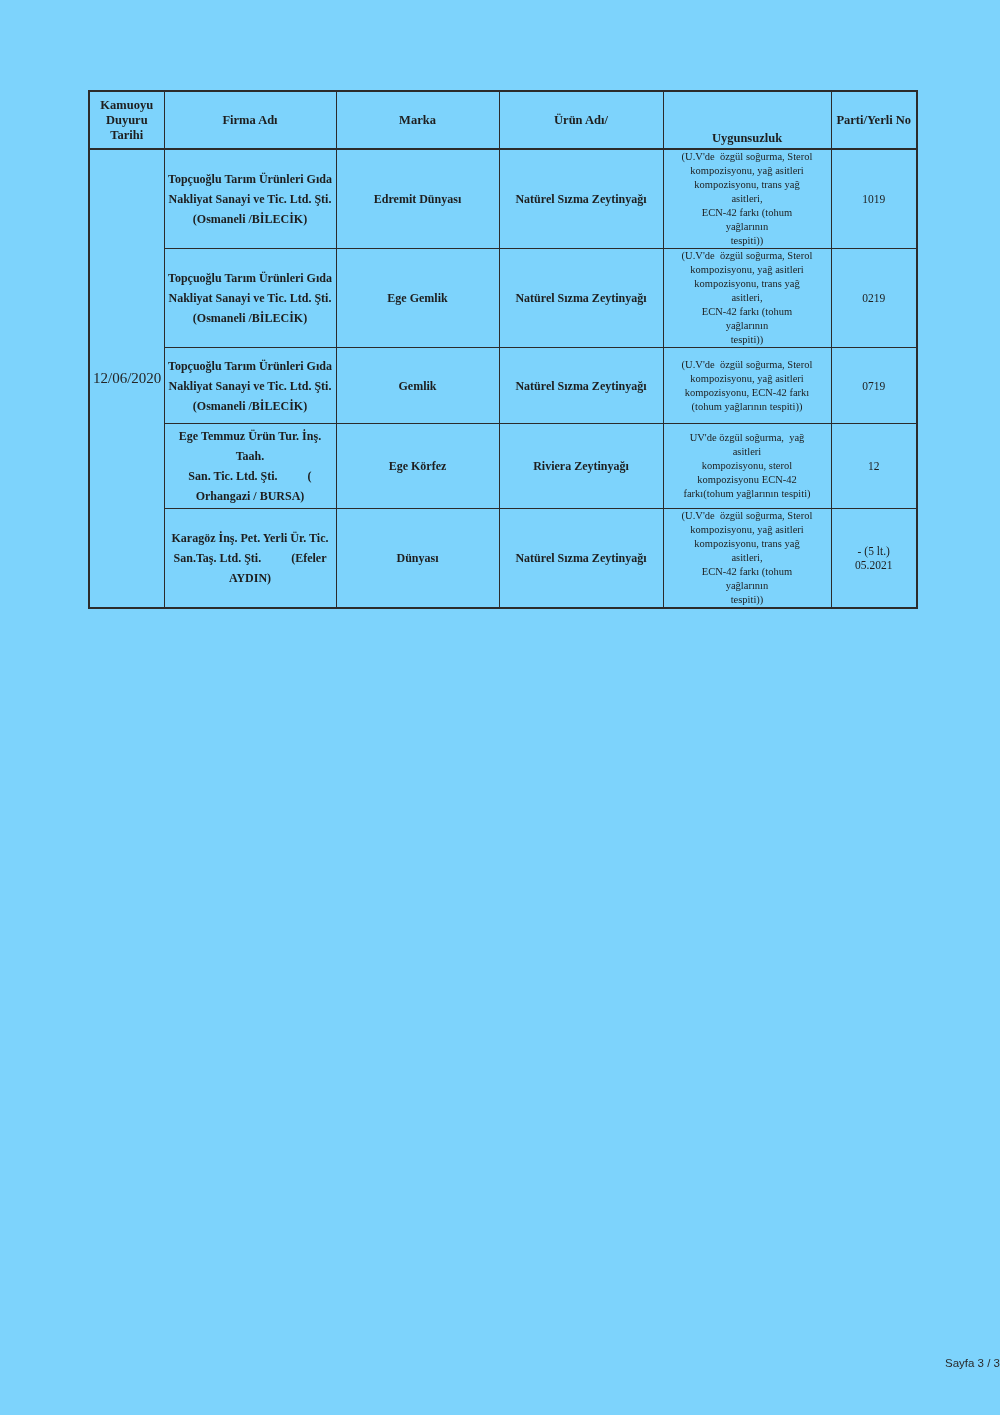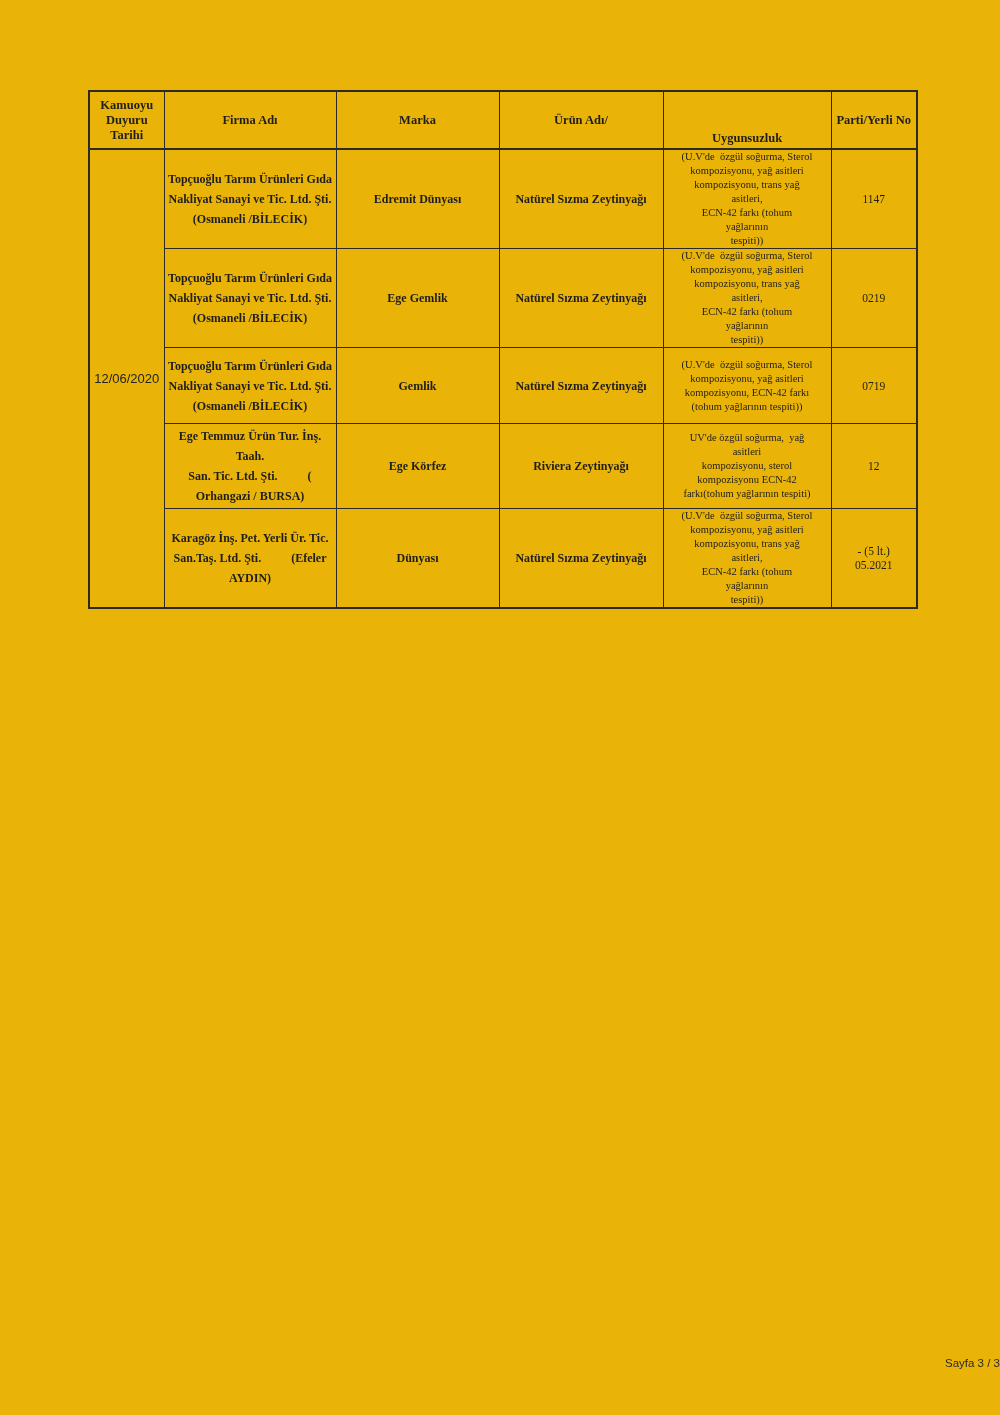--- a/index.html
+++ b/index.html
@@ -9,21 +9,21 @@
     width: 1000px;
     height: 1415px;
     position: relative;
     overflow: hidden;
   }
   .page {
     position: absolute;
     inset: 0;
     width: 1000px;
     height: 1415px;
-    background: #eab308;
+    background: #7dd3fc;
     font-family: "Liberation Serif", "DejaVu Serif", serif;
     color: #1e1e1e;
   }
   table.doc-table {
     position: absolute;
     left: 88px;
     top: 90px;
     width: 828px;
     border-collapse: collapse;
     table-layout: fixed;
@@ -44,22 +44,22 @@
     border-bottom: 2px solid #2b2b2b;
     white-space: pre-wrap;
   }
   th.th-uyg { vertical-align: bottom; padding-bottom: 2px; }
   tr.r1 { height: 81px; }
   tr.r2 { height: 69px; }
   tr.r3 { height: 76px; }
   tr.r4 { height: 58px; }
   tr.r5 { height: 68px; }
   td.cell-date {
-    font-family: Liberation Sans, sans-serif;
-    font-size: 13px;
+    font-family: Liberation Serif, serif;
+    font-size: 15px;
     color: #252525;
   }
   td.cell-firma, td.cell-marka, td.cell-urun {
     font-size: 12px;
     line-height: 20px;
     white-space: pre-wrap;
     font-weight: bold;
   }
   td.cell-uyg {
     font-size: 10.5px;
@@ -117,21 +117,21 @@
         <td class="cell-firma">Topçuoğlu Tarım Ürünleri Gıda
 Nakliyat Sanayi ve Tic. Ltd. Şti.
 (Osmaneli /BİLECİK)</td>
         <td class="cell-marka">Edremit Dünyası</td>
         <td class="cell-urun">Natürel Sızma Zeytinyağı</td>
         <td class="cell-uyg">(U.V'de  özgül soğurma, Sterol
 kompozisyonu, yağ asitleri
 kompozisyonu, trans yağ asitleri,
 ECN-42 farkı (tohum yağlarının
 tespiti))</td>
-        <td class="cell-parti">1147</td>
+        <td class="cell-parti">1019</td>
       </tr>
       <tr class="r2">
         <td class="cell-firma">Topçuoğlu Tarım Ürünleri Gıda
 Nakliyat Sanayi ve Tic. Ltd. Şti.
 (Osmaneli /BİLECİK)</td>
         <td class="cell-marka">Ege Gemlik</td>
         <td class="cell-urun">Natürel Sızma Zeytinyağı</td>
         <td class="cell-uyg">(U.V'de  özgül soğurma, Sterol
 kompozisyonu, yağ asitleri
 kompozisyonu, trans yağ asitleri,

